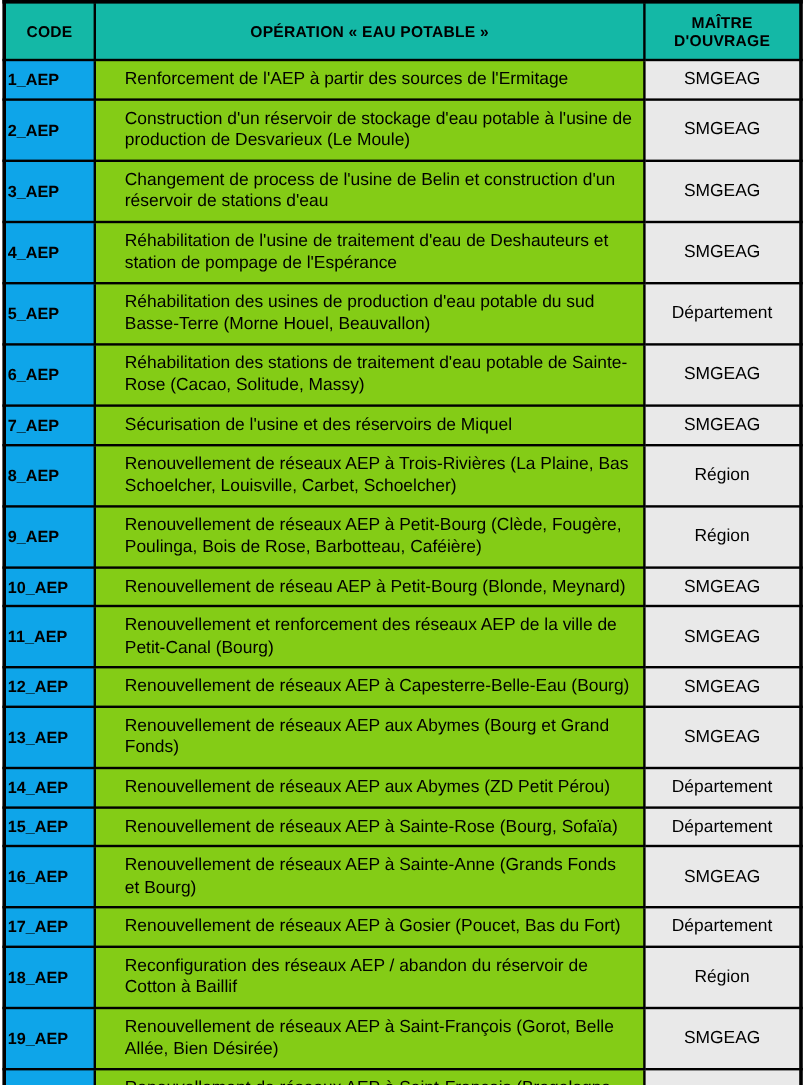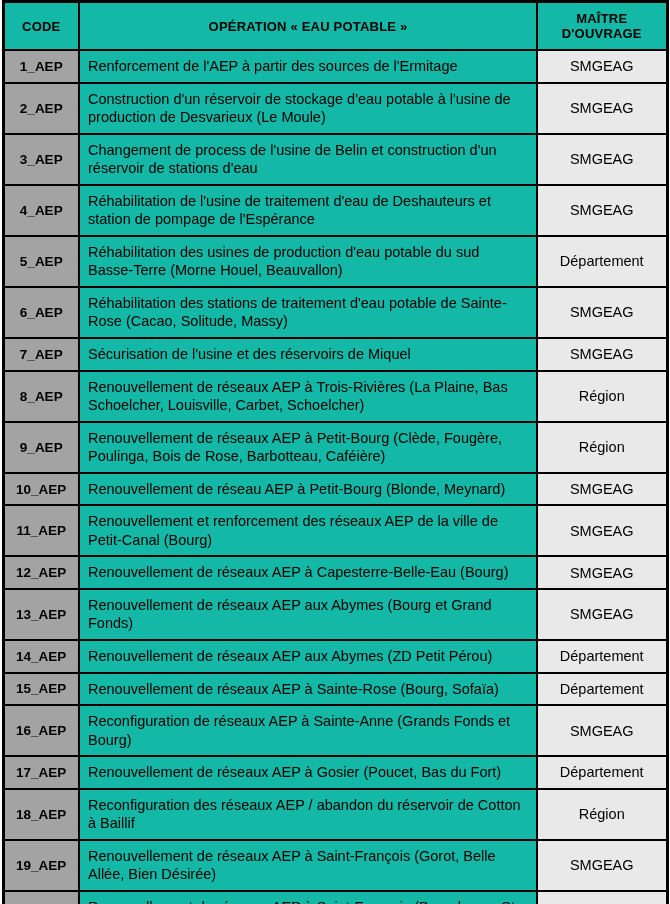--- a/index.html
+++ b/index.html
@@ -26,32 +26,32 @@
   col.c-owner { width: 130px; }
   th {
     background: #14b8a6;
     font-weight: bold;
     font-size: 13px;
     letter-spacing: 0.2px;
     text-align: center;
     padding: 8px 3px;
   }
   td.code {
-    background: #a3a3a3;
+    background: #0ea5e9;
     font-weight: bold;
     font-size: 13.5px;
-    text-align: center;
+    text-align: left;
     padding: 6px 2px;
   }
   td.op {
-    background: #14b8a6;
+    background: #84cc16;
     font-size: 14.5px;
     line-height: 1.28;
     text-align: left;
-    padding: 6px 8px 6px 8px;
+    padding: 6px 8px 6px 24px;
   }
   td.owner {
     background: #E9E9E9;
     font-size: 14.5px;
     text-align: center;
     padding: 6px 8px;
   }
 </style>
 </head>
 <body>
@@ -141,21 +141,21 @@
         <td class="op">Renouvellement de réseaux AEP aux Abymes (ZD Petit Pérou)</td>
         <td class="owner">Département</td>
       </tr>
       <tr>
         <td class="code">15_AEP</td>
         <td class="op">Renouvellement de réseaux AEP à Sainte-Rose (Bourg, Sofaïa)</td>
         <td class="owner">Département</td>
       </tr>
       <tr>
         <td class="code">16_AEP</td>
-        <td class="op">Reconfiguration de réseaux AEP à Sainte-Anne (Grands Fonds et Bourg)</td>
+        <td class="op">Renouvellement de réseaux AEP à Sainte-Anne (Grands Fonds et Bourg)</td>
         <td class="owner">SMGEAG</td>
       </tr>
       <tr>
         <td class="code">17_AEP</td>
         <td class="op">Renouvellement de réseaux AEP à Gosier (Poucet, Bas du Fort)</td>
         <td class="owner">Département</td>
       </tr>
       <tr>
         <td class="code">18_AEP</td>
         <td class="op">Reconfiguration des réseaux AEP / abandon du réservoir de Cotton à Baillif</td>

